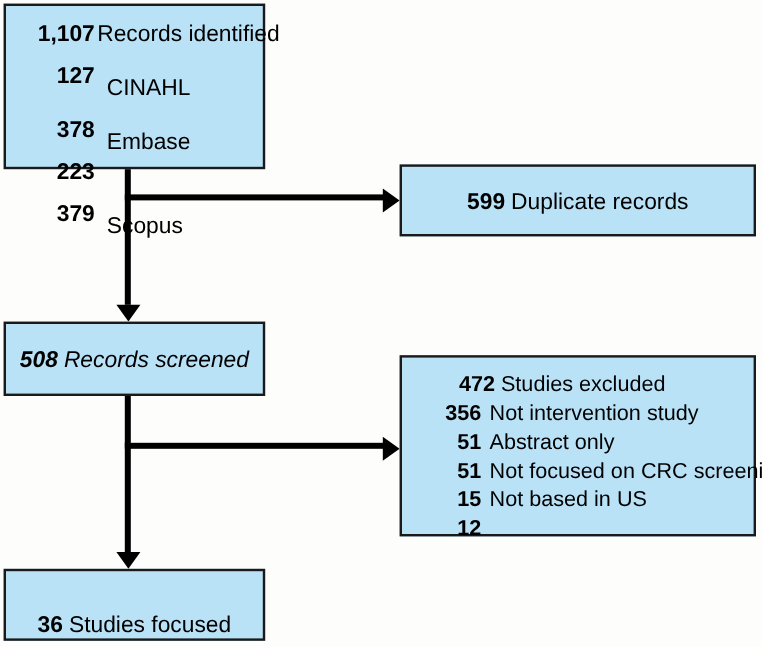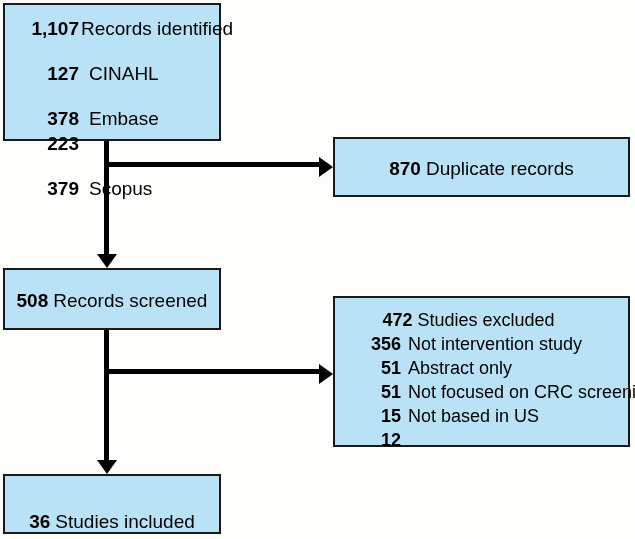--- a/index.html
+++ b/index.html
@@ -29,21 +29,21 @@
 
   .rows {
     position: absolute;
     left: 0;
     right: 0;
     display: flex;
     flex-direction: column;
   }
   .row {
     display: flex;
-    align-items: flex-end;
+    align-items: center;
     white-space: nowrap;
   }
   .num {
     font-weight: bold;
     text-align: right;
     flex: 0 0 auto;
   }
   .lbl {
     font-weight: normal;
     flex: 0 0 auto;
@@ -58,21 +58,21 @@
   #box-identified .row.sub .lbl { padding-left: 10px; margin-top: 20px; }
 
   
   #box-duplicates { left: 333px; top: 137px; width: 297px; height: 60px; }
   #box-duplicates .rows { top: 17px; align-items: center; }
   #box-duplicates .row { font-size: 19px; line-height: 25px; }
   #box-duplicates .num { width: auto; }
   #box-duplicates .lbl { padding-left: 5px; }
 
   
-  #box-screened { left: 3px; top: 268px; width: 218px; height: 62px; }
+  #box-screened { left: 3px; top: 268px; width: 218px; height: 62px; font-style: italic; }
   #box-screened .rows { top: 18px; align-items: center; }
   #box-screened .row { font-size: 19px; line-height: 25px; }
   #box-screened .lbl { padding-left: 5px; }
 
   
   #box-excluded { left: 333px; top: 296px; width: 297px; height: 151px; }
   #box-excluded .rows { top: 10px; }
   #box-excluded .row { font-size: 18px; line-height: 24px; }
   #box-excluded .row.head { justify-content: center; padding-right: 26px; }
   #box-excluded .row.head .num { width: auto; }
@@ -157,21 +157,21 @@
   </div>
 
   <div class="vline" id="trunk-1"></div>
   <div class="hline" id="branch-1"></div>
   <div class="arrow-right" id="arrow-dup"></div>
   <div class="arrow-down" id="arrow-screened"></div>
 
   <div class="box" id="box-duplicates">
     <div class="rows">
       <div class="row head">
-        <span class="num">870</span>
+        <span class="num">599</span>
         <span class="lbl">Duplicate records</span>
       </div>
     </div>
   </div>
 
   <div class="box" id="box-screened">
     <div class="rows">
       <div class="row head">
         <span class="num">508</span>
         <span class="lbl">Records screened</span>
@@ -209,18 +209,18 @@
       <div class="row sub">
         <span class="num">12</span>
       </div>
     </div>
   </div>
 
   <div class="box" id="box-included">
     <div class="rows">
       <div class="row head">
         <span class="num">36</span>
-        <span class="lbl">Studies included</span>
+        <span class="lbl">Studies focused</span>
       </div>
     </div>
   </div>
 
 </div>
 
 </body></html>

